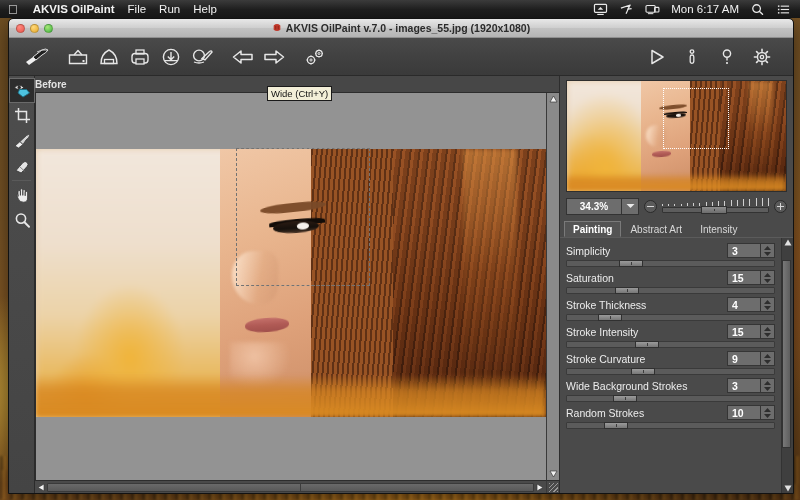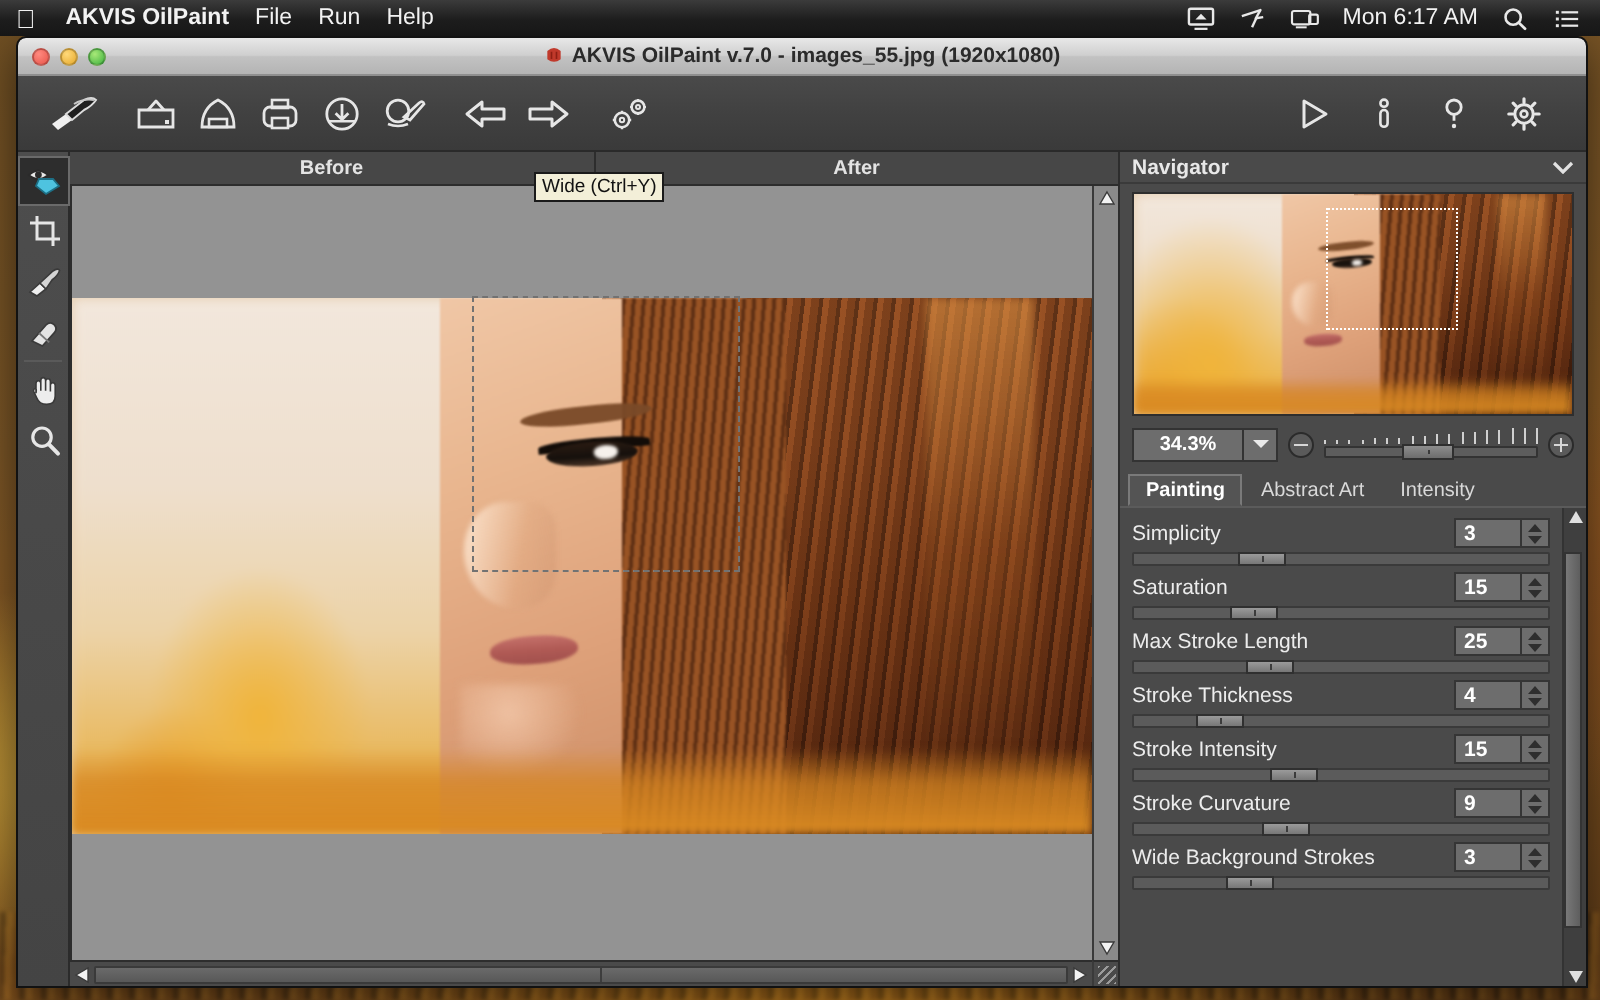--- a/index.html
+++ b/index.html
@@ -109,21 +109,21 @@
 
   
   #center { flex:1; display:flex; flex-direction:column; min-width:0; background:#3c3c3c; }
 
   #tabsrow {
     height:17px; flex:0 0 17px; position:relative;
     background:#474747; border-bottom:1px solid #2d2d2d;
     display:flex;
   }
   .ctab {
-    flex:1; display:flex; align-items:center; justify-content:center;
+    flex:1; display:flex; align-items:center; justify-content:flex-start;
     font-size:10px; font-weight:bold; color:#e3e3e3;
   }
   .ctab + .ctab { border-left:1px solid #2d2d2d; }
 
   #tooltip {
     position:absolute; left:232px; top:10px;
     background:#f3efd8; border:1px solid #1a1a1a;
     color:#111; font-size:9.5px; padding:1px 3px 1px 3px;
     white-space:nowrap; z-index:25; line-height:11px;
   }
@@ -560,23 +560,20 @@
           <path d="M10.5 10.2 L15 14.8" stroke="#e6e6e6" stroke-width="2" stroke-linecap="round"></path>
         </svg>
       </div>
     </div>
 
     <div id="center">
       <div id="tabsrow">
         <div class="ctab">
           <span>Before</span>
         </div>
-        <div class="ctab">
-          <span>After</span>
-        </div>
         <div id="tooltip">Wide (Ctrl+Y)</div>
       </div>
 
       <div id="canvaswrap">
         <div id="canvas">
           <div id="photo">
             <div class="ph-layer">
               <div class="bokeh"></div>
               <div class="hair">
                   <div class="hair-hl"></div>
@@ -622,28 +619,20 @@
                 <path d="M7 4.5 L1 1 V8 Z" fill="#f2f2f2" stroke="#3a3a3a" stroke-width=".7"></path>
               </svg>
           </div>
         </div>
         <div class="corner"></div>
       </div>
     </div>
 
     <div id="rightpanel">
 
-      <div class="panel-head">
-        <span>Navigator</span>
-        <span class="caret">
-          <svg width="11" height="7" viewBox="0 0 11 7">
-              <path d="M1 1.5 L5.5 6 L10 1.5" fill="none" stroke="#e2e2e2" stroke-width="1.6"></path>
-            </svg>
-        </span>
-      </div>
 
       <div id="navimg">
         <div class="ph-layer">
           <div class="bokeh" style="width:44%"></div>
           <div class="hair" style="width:50%">
               <div class="hair-hl"></div>
             </div>
           <div class="face" style="left:34%;width:32%"></div>
           <div class="hair-front" style="left:56%;width:14%"></div>
           <div class="brow" style="left:42%;top:22%"></div>
@@ -740,39 +729,20 @@
                     </svg>
                   </div>
                 </div>
               </div>
               <div class="ptrack">
                 <div class="pthumb" style="left: 23%;"></div>
               </div>
             </div>
             <div class="prow">
               <div class="prow-top">
-                <span class="plabel">Max Stroke Length</span>
-                <div class="pspin">
-                  <div class="pval">25</div>
-                  <div class="parrows">
-                    <svg width="7" height="4" viewBox="0 0 7 4">
-                      <path d="M3.5 0 L7 4 H0 Z" fill="#2e2e2e"></path>
-                    </svg>
-                    <svg width="7" height="4" viewBox="0 0 7 4">
-                      <path d="M3.5 4 L7 0 H0 Z" fill="#2e2e2e"></path>
-                    </svg>
-                  </div>
-                </div>
-              </div>
-              <div class="ptrack">
-                <div class="pthumb" style="left: 27%;"></div>
-              </div>
-            </div>
-            <div class="prow">
-              <div class="prow-top">
                 <span class="plabel">Stroke Thickness</span>
                 <div class="pspin">
                   <div class="pval">4</div>
                   <div class="parrows">
                     <svg width="7" height="4" viewBox="0 0 7 4">
                       <path d="M3.5 0 L7 4 H0 Z" fill="#2e2e2e"></path>
                     </svg>
                     <svg width="7" height="4" viewBox="0 0 7 4">
                       <path d="M3.5 4 L7 0 H0 Z" fill="#2e2e2e"></path>
                     </svg>
@@ -833,20 +803,39 @@
                     <svg width="7" height="4" viewBox="0 0 7 4">
                       <path d="M3.5 4 L7 0 H0 Z" fill="#2e2e2e"></path>
                     </svg>
                   </div>
                 </div>
               </div>
               <div class="ptrack">
                 <div class="pthumb" style="left: 22%;"></div>
               </div>
             </div>
+            <div class="prow">
+              <div class="prow-top">
+                <span class="plabel">Random Strokes</span>
+                <div class="pspin">
+                  <div class="pval">10</div>
+                  <div class="parrows">
+                    <svg width="7" height="4" viewBox="0 0 7 4">
+                      <path d="M3.5 0 L7 4 H0 Z" fill="#2e2e2e"></path>
+                    </svg>
+                    <svg width="7" height="4" viewBox="0 0 7 4">
+                      <path d="M3.5 4 L7 0 H0 Z" fill="#2e2e2e"></path>
+                    </svg>
+                  </div>
+                </div>
+              </div>
+              <div class="ptrack">
+                <div class="pthumb" style="left: 18%;"></div>
+              </div>
+            </div>
           </div>
         <div id="pscroll">
           <svg width="8" height="7" viewBox="0 0 8 7">
               <path d="M4 0.5 L7.5 6.5 H0.5 Z" fill="#e0e0e0"></path>
             </svg>
           <div id="pscrollinner">
             <div class="pthumbbar"></div>
           </div>
           <svg width="8" height="7" viewBox="0 0 8 7">
               <path d="M4 6.5 L7.5 0.5 H0.5 Z" fill="#e0e0e0"></path>

